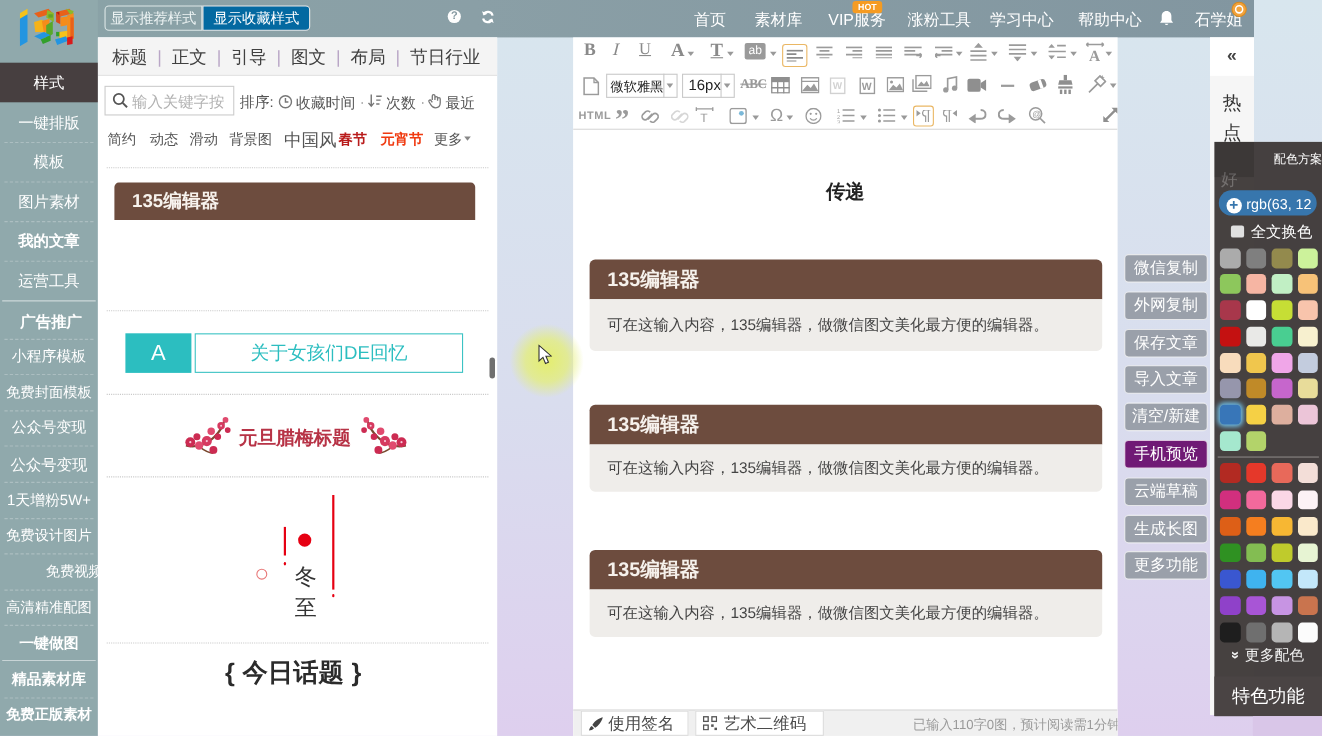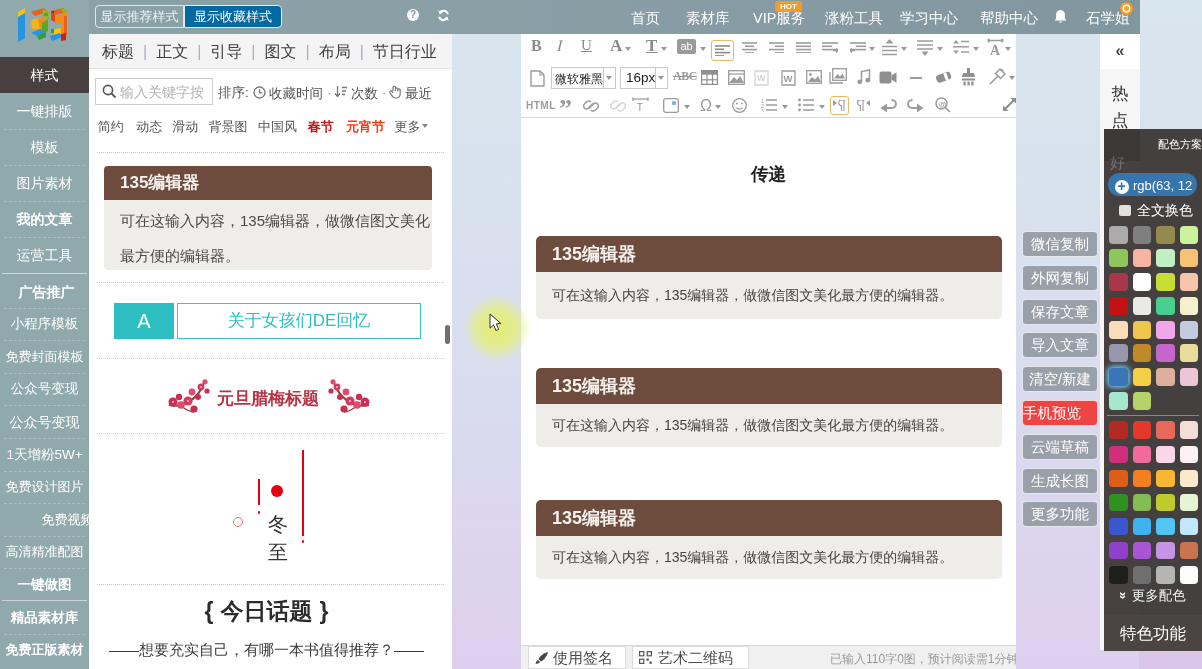--- a/index.html
+++ b/index.html
@@ -134,29 +134,28 @@
   <div class="abs" style="left:293px;top:50.5px;font-size:13.5px;color:#999;">·</div>
   <svg class="abs" style="left:300px;top:51px;" width="13" height="14" viewBox="0 0 13 14">
       <path d="M4 6 V2.2 a1.2 1.2 0 0 1 2.4 0 V6 M6.4 4 a1.2 1.2 0 0 1 2.4 0 V6.5 M8.8 5 a1.2 1.2 0 0 1 2.4 0 V8.5 C11.2 11.5 9.5 13 7 13 C4.5 13 3.5 12 2.5 10 L1 7.5 a1.1 1.1 0 0 1 1.9-1.1 L4 8" fill="none" stroke="#777" stroke-width="1.2"></path>
     </svg>
   <div class="abs" style="left:316px;top:50.5px;font-size:13.5px;color:#555;white-space:nowrap;">最近</div>
 
   <div class="abs" style="left:8.7px;top:84px;font-size:13px;color:#555;">简约</div>
   <div class="abs" style="left:47.2px;top:84px;font-size:13px;color:#555;">动态</div>
   <div class="abs" style="left:83.2px;top:84px;font-size:13px;color:#555;">滑动</div>
   <div class="abs" style="left:119.4px;top:84px;font-size:13px;color:#555;">背景图</div>
-  <div class="abs" style="left:169.1px;top:84px;font-size:13px;color:#555;">中国风</div>
+  <div class="abs" style="left:169.1px;top:84px;font-size:16px;color:#555;">中国风</div>
   <div class="abs" style="left:218.7px;top:84px;font-size:13px;color:#b91c1c;font-weight:bold;">春节</div>
   <div class="abs" style="left:256.9px;top:84px;font-size:13px;color:#f03a10;font-weight:bold;">元宵节</div>
   <div class="abs" style="left:305.6px;top:84px;font-size:13px;color:#555;">更多</div>
   <div class="tri" style="position:absolute;left:333px;top:90px;border-top-color:#888;"></div>
   <div class="abs" style="left:8px;top:118px;width:347px;border-top:1px dotted #c9c9c9;"></div>
 
   <div class="abs" style="left:15px;top:132px;width:328px;height:34px;background:#6d4c3e;border-radius:4px 4px 0 0;color:#f7f2ed;font-size:17px;font-weight:bold;line-height:34px;padding-left:16px;">135编辑器</div>
-  <div class="abs" style="left:15px;top:166px;width:328px;height:70px;background:#efedea;border-radius:0 0 4px 4px;color:#4a4a4a;font-size:15px;line-height:35px;padding:3px 0 0 16px;">可在这输入内容，135编辑器，做微信图文美化<br>最方便的编辑器。</div>
   <div class="abs" style="left:8px;top:248px;width:347px;border-top:1px dotted #c9c9c9;"></div>
 
   <div class="abs" style="left:25px;top:269px;width:60px;height:36px;background:#2cbec0;color:#fff;font-size:20px;line-height:36px;text-align:center;">A</div>
   <div class="abs" style="left:88px;top:269px;width:244px;height:36px;border:1px solid #3bc3c4;background:#fff;color:#2cbec0;font-size:17px;line-height:34px;text-align:center;">关于女孩们DE回忆</div>
   <div class="abs" style="left:8px;top:323.5px;width:347px;border-top:1px dotted #c9c9c9;"></div>
 
   <svg class="abs" style="left:78px;top:345px;" width="43" height="36" viewBox="0 0 43 36">
     <path d="M2 26 C10 28 20 26 28 18 C33 13 36 8 37 3" fill="none" stroke="#7a4a30" stroke-width="2"></path>
     <path d="M14 27 C18 30 22 33 27 33" fill="none" stroke="#7a4a30" stroke-width="1.5"></path>
     <circle cx="6" cy="23" r="4.5" fill="#cc2b52"></circle>
@@ -197,21 +196,20 @@
   <div class="abs" style="left:212.5px;top:506px;width:2.5px;height:2.5px;border-radius:50%;background:#e60012;"></div>
   <div class="abs" style="left:169px;top:445px;width:1.5px;height:26px;background:#e60012;"></div>
   <div class="abs" style="left:168.5px;top:477px;width:2.5px;height:2.5px;border-radius:50%;background:#e60012;"></div>
   <div class="abs" style="left:182px;top:451px;width:12px;height:12px;border-radius:50%;background:#e60012;"></div>
   <div class="abs" style="left:143.5px;top:482.5px;width:10px;height:10px;border-radius:50%;border:1.5px solid #e87878;"></div>
   <div class="abs" style="left:175px;top:477px;width:28px;text-align:center;font-size:20px;color:#333;">冬</div>
   <div class="abs" style="left:175px;top:505px;width:28px;text-align:center;font-size:20px;color:#333;">至</div>
   <div class="abs" style="left:8px;top:550px;width:347px;border-top:1px dotted #c9c9c9;"></div>
 
   <div class="abs" style="left:0;top:563px;width:355px;height:28px;line-height:28px;text-align:center;font-size:23px;font-weight:bold;color:#2b2b2b;"><span style="margin-right:7px;">{</span>今日话题<span style="margin-left:7px;">}</span></div>
-  <div class="abs" style="left:0;top:605px;width:355px;height:22px;line-height:22px;text-align:center;font-size:15px;color:#3a3a3a;white-space:nowrap;">——想要充实自己，有哪一本书值得推荐？——</div>
 
   <div class="abs" style="left:356px;top:291px;width:5px;height:19px;background:#6f6f6f;border-radius:2.5px;"></div>
 </div>
 
 <div class="abs" id="editorcol" style="left:521px;top:34px;width:495px;height:635px;background:#fff;overflow:hidden;">
 
   <div class="abs" style="left:0;top:0;width:495px;height:84px;border-bottom:1px solid #d8d8d8;"></div>
 
   <div class="abs" style="left:10px;top:3px;width:14px;height:20px;font-size:16px;font-weight:bold;color:#8a8a8a;font-family:&quot;Liberation Serif&quot;,serif;">B</div>
   <div class="abs" style="left:36px;top:3px;width:10px;height:20px;font-family:&quot;Liberation Serif&quot;,serif;font-size:16px;color:#8a8a8a;transform:skewX(-14deg);">I</div>
@@ -494,21 +492,21 @@
   <div class="abs" style="left:137px;top:615px;font-size:15px;color:#4a4a4a;">艺术二维码</div>
   <div class="abs" style="left:309px;top:617px;width:188px;font-size:12px;color:#9a9a9a;white-space:nowrap;">已输入110字0图，预计阅读需1分钟</div>
 </div>
 
 <div class="abs" id="rightbtns" style="left:0;top:0;">
 <div class="abs" style="left:1022px;top:231.0px;width:76px;height:26px;background:#9aa0aa;border:1px solid rgba(255,255,255,0.75);border-radius:4px;color:#fff;font-size:14.5px;line-height:24px;text-align:center;">微信复制</div>
 <div class="abs" style="left:1022px;top:264.8px;width:76px;height:26px;background:#9aa0aa;border:1px solid rgba(255,255,255,0.75);border-radius:4px;color:#fff;font-size:14.5px;line-height:24px;text-align:center;">外网复制</div>
 <div class="abs" style="left:1022px;top:298.6px;width:76px;height:26px;background:#9aa0aa;border:1px solid rgba(255,255,255,0.75);border-radius:4px;color:#fff;font-size:14.5px;line-height:24px;text-align:center;">保存文章</div>
 <div class="abs" style="left:1022px;top:332.4px;width:76px;height:26px;background:#9aa0aa;border:1px solid rgba(255,255,255,0.75);border-radius:4px;color:#fff;font-size:14.5px;line-height:24px;text-align:center;">导入文章</div>
 <div class="abs" style="left:1022px;top:366.2px;width:76px;height:26px;background:#9aa0aa;border:1px solid rgba(255,255,255,0.75);border-radius:4px;color:#fff;font-size:14.5px;line-height:24px;text-align:center;">清空/新建</div>
-<div class="abs" style="left:1022px;top:400.0px;width:76px;height:26px;background:#ef4444;border:1px solid rgba(255,255,255,0.75);border-radius:4px;color:#fff;font-size:14.5px;line-height:24px;">手机预览</div>
+<div class="abs" style="left:1022px;top:400.0px;width:76px;height:26px;background:#701a75;border:1px solid rgba(255,255,255,0.75);border-radius:4px;color:#fff;font-size:14.5px;line-height:24px;text-align:center;">手机预览</div>
 <div class="abs" style="left:1022px;top:433.8px;width:76px;height:26px;background:#9aa0aa;border:1px solid rgba(255,255,255,0.75);border-radius:4px;color:#fff;font-size:14.5px;line-height:24px;text-align:center;">云端草稿</div>
 <div class="abs" style="left:1022px;top:467.6px;width:76px;height:26px;background:#9aa0aa;border:1px solid rgba(255,255,255,0.75);border-radius:4px;color:#fff;font-size:14.5px;line-height:24px;text-align:center;">生成长图</div>
 <div class="abs" style="left:1022px;top:501.4px;width:76px;height:26px;background:#9aa0aa;border:1px solid rgba(255,255,255,0.75);border-radius:4px;color:#fff;font-size:14.5px;line-height:24px;text-align:center;">更多功能</div>
 </div>
 <div class="abs" id="rightstrip" style="left:1100px;top:34px;width:40px;height:616px;background:#f6f6f6;">
 <div class="abs" style="left:0;top:0;width:40px;height:35px;background:#fff;"></div>
 <div class="abs" style="left:0;top:8px;width:40px;text-align:center;font-size:16px;font-weight:bold;color:#444;">«</div>
 <div class="abs" style="left:0;top:48px;width:40px;text-align:center;font-size:17px;color:#333;">热</div>
 <div class="abs" style="left:0;top:75px;width:40px;text-align:center;font-size:17px;color:#333;">点</div>
 </div>

